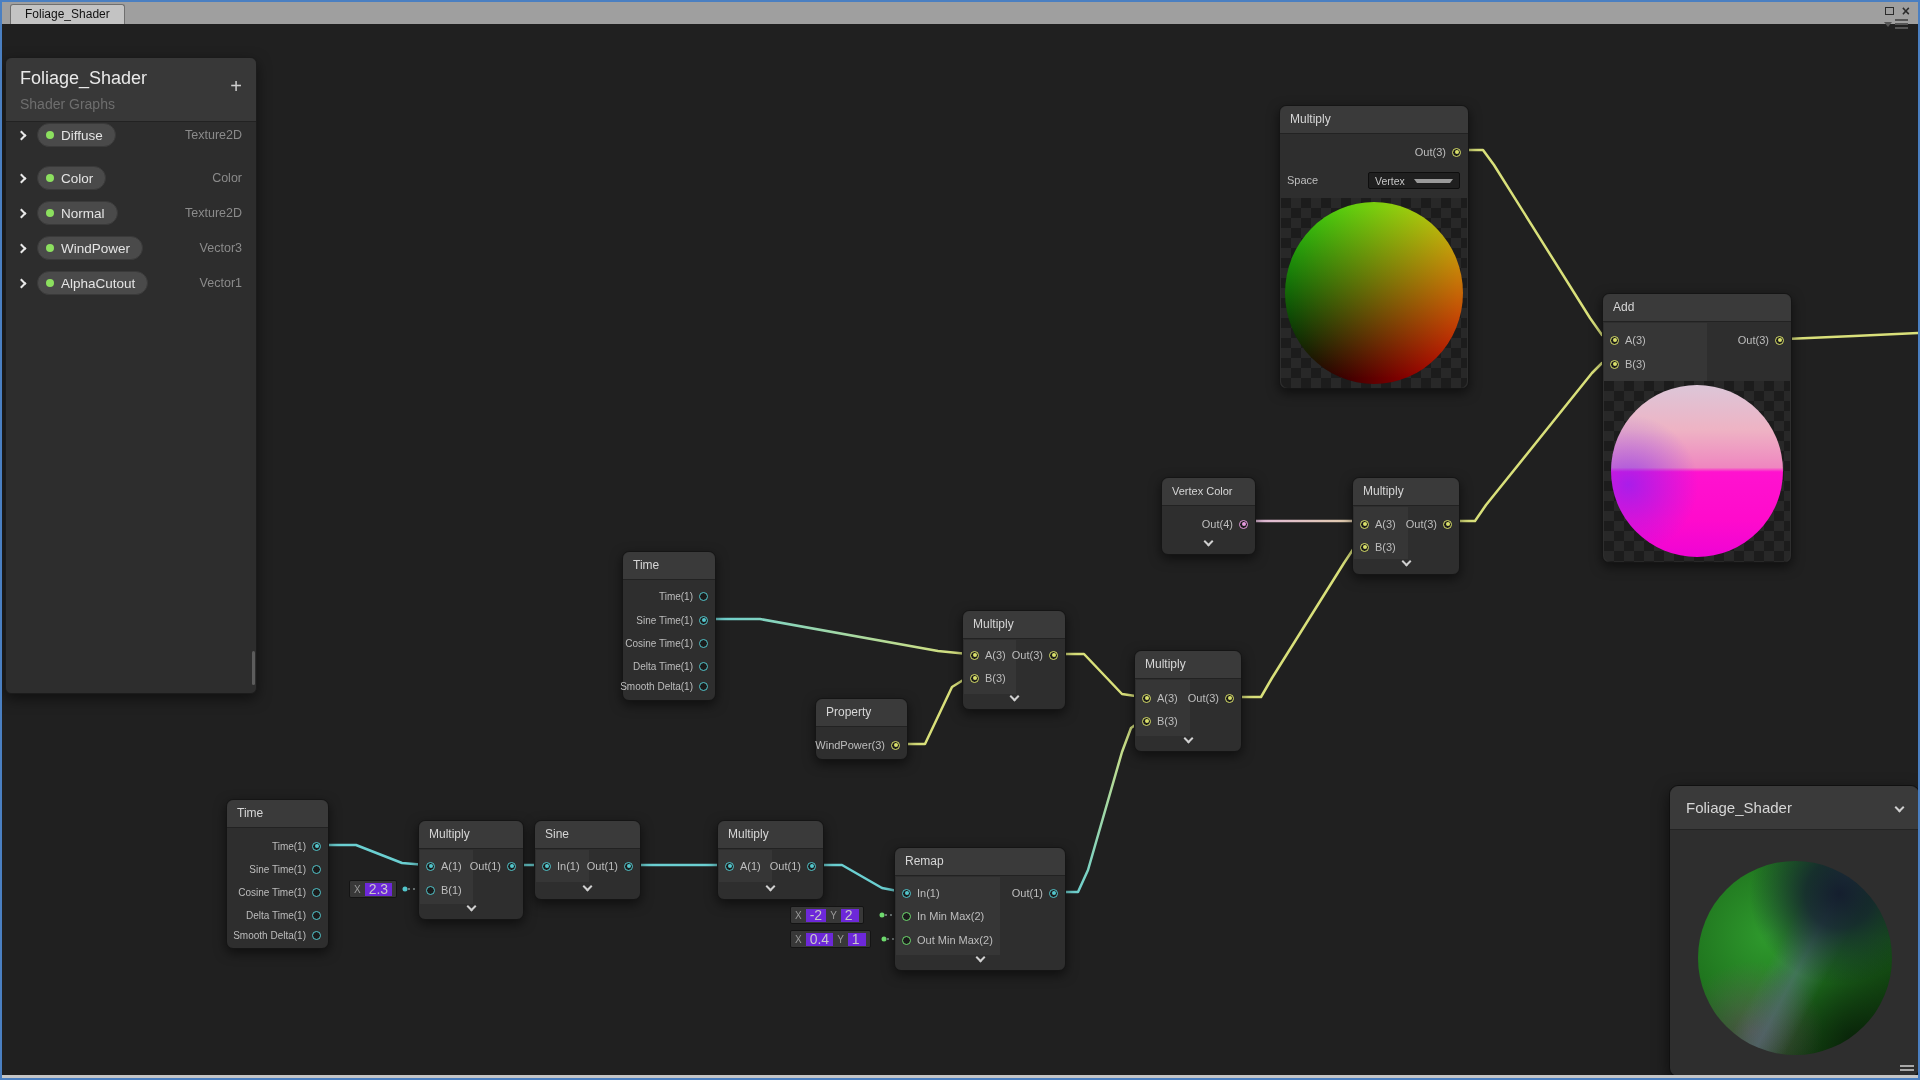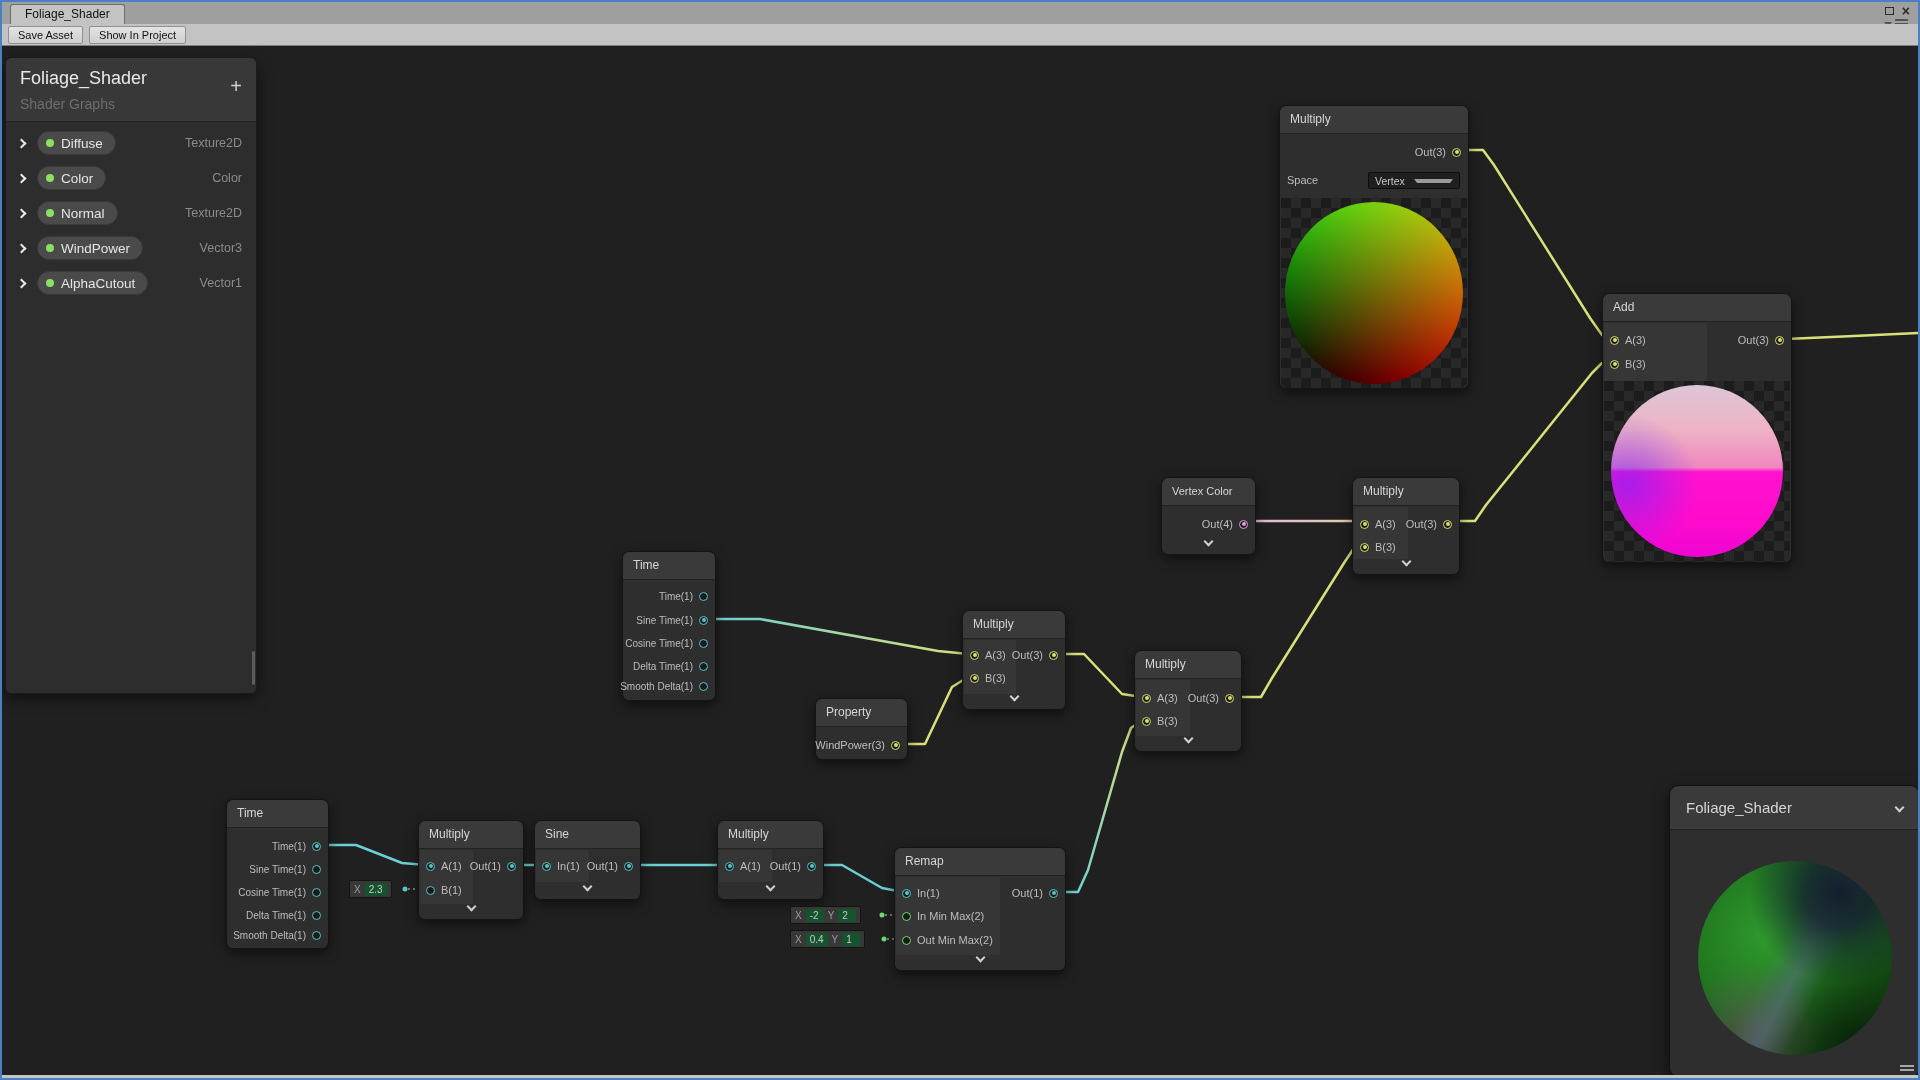--- a/index.html
+++ b/index.html
@@ -66,21 +66,21 @@
     background:
       radial-gradient(circle at 73% 17%, rgba(18,26,44,.95) 0%, rgba(20,30,48,.8) 16%, rgba(20,30,48,0) 42%),
       linear-gradient(118deg, rgba(90,110,135,0) 42%, rgba(95,115,140,.5) 53%, rgba(90,110,135,0) 64%),
       radial-gradient(circle at 28% 88%, rgba(190,40,170,.30), transparent 32%),
       radial-gradient(circle at 80% 92%, rgba(0,0,0,.55), transparent 45%),
       radial-gradient(circle at 36% 38%, #2f9a2d 0%, #20761f 45%, #144e13 78%, #0d370d 100%); }
 
   
   .vfield { position:absolute; display:flex; align-items:center; gap:4px; background:#383838; border:1px solid #141414; border-radius:2px; padding:0 4px; height:18px; }
   .vlabel { font-size:10px; color:#9a9a9a; }
-  .vval { font-size:10px; color:#c8c8c8; background:#14532d; padding:0 4px; min-width:18px; height:13px; line-height:13px; }
+  .vval { font-size:14px; color:#c8c8c8; background:#6d28d9; padding:0 4px; min-width:18px; height:13px; line-height:13px; }
 
   
   .dropdown { position:absolute; height:17px; background:#1f1f1f; border:1px solid #0e0e0e; border-radius:2px; display:flex; align-items:center; padding:0 6px; gap:6px; }
   .dropdown span { font-size:10.5px; color:#c7c7c7; flex:1; }
   .dd-arrow { width:0; height:0; border-left:3.5px solid transparent; border-right:3.5px solid transparent; border-top:4px solid #9a9a9a; }
 
   
   .blackboard { position:absolute; left:3px; top:11px; width:252px; height:637px; background:#2d2d2d; border:1px solid #1b1b1b; border-radius:6px; box-shadow:0 5px 14px rgba(0,0,0,.5); }
   .bb-head { position:relative; height:64px; background:#383838; border-bottom:1px solid #222; border-radius:6px 6px 0 0; padding:10px 14px 0 14px; }
   .bb-title { font-size:18px; color:#e9e9e9; }
@@ -116,24 +116,20 @@
     <div class="menu-combo">
       <span class="dd-tri"></span>
       <span class="burger">
           <i></i>
           <i></i>
           <i></i>
         </span>
     </div>
   </div>
 
-  <div class="toolbar">
-    <button class="tbtn">Save Asset</button>
-    <button class="tbtn">Show In Project</button>
-  </div>
 
   <div class="canvas">
 
     <svg class="wires" width="1916" height="1029">
       <defs>
         <linearGradient id="gTY" gradientUnits="userSpaceOnUse" x1="709" y1="573" x2="966" y2="608">
           <stop offset="0" stop-color="#6bd0d2"></stop>
             <stop offset="1" stop-color="#d9e07a"></stop>
         </linearGradient>
         <linearGradient id="gRB" gradientUnits="userSpaceOnUse" x1="1055" y1="846" x2="1140" y2="674">
@@ -169,21 +165,21 @@
       <circle cx="880" cy="869" r="2.5" fill="#6fdd6f"></circle>
       <circle cx="882" cy="893" r="2.5" fill="#6fdd6f"></circle>
     </svg>
 
     <div class="blackboard">
       <div class="bb-head">
         <div class="bb-title">Foliage_Shader</div>
         <div class="bb-sub">Shader Graphs</div>
         <div class="bb-add">+</div>
       </div>
-      <div class="bb-row" style="top:70px">
+      <div class="bb-row" style="top:62px">
         <span class="chev-right"></span>
         <div class="pill">
             <span class="dot"></span>
             <span>Diffuse</span>
           </div>
         <span class="ptype">Texture2D</span>
       </div>
       <div class="bb-row" style="top:105px">
         <span class="chev-right"></span>
         <div class="pill">

